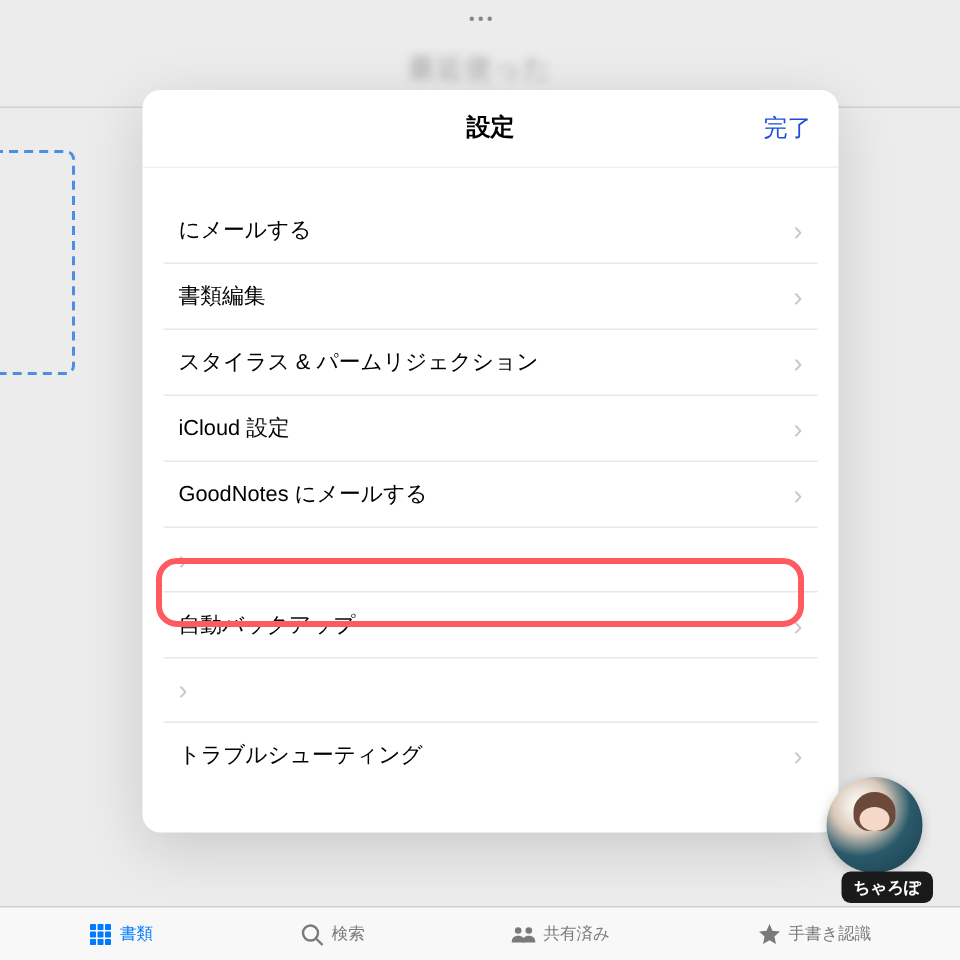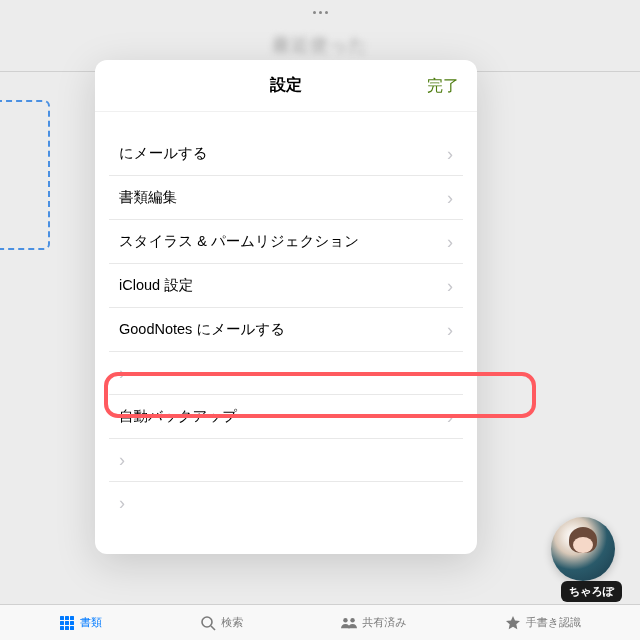--- a/index.html
+++ b/index.html
@@ -46,21 +46,21 @@
       top: 100px;
       width: 60px;
       height: 150px;
       border: 2px dashed #4a90e2;
       border-radius: 6px;
     }
     .modal {
       position: absolute;
       left: 95px;
       top: 60px;
-      width: 382px;
+      width: 464px;
       background: #fff;
       border-radius: 12px;
       box-shadow: 0 10px 40px rgba(0,0,0,0.15);
     }
     .modal-header {
       position: relative;
       height: 52px;
       display: flex;
       align-items: center;
       justify-content: center;
@@ -69,21 +69,21 @@
     .modal-title {
       font-size: 16px;
       font-weight: 600;
       color: #000;
     }
     .done-btn {
       position: absolute;
       right: 18px;
       top: 50%;
       transform: translateY(-50%);
-      color: #4d7c0f;
+      color: #1d4ed8;
       font-size: 16px;
       font-weight: 400;
       background: none;
       border: none;
       cursor: pointer;
     }
     .settings-list {
       padding: 20px 14px 30px 14px;
     }
     .settings-group {
@@ -249,20 +249,21 @@
         <span class="chevron">›</span>
       </div>
       <div class="settings-row">
         <span class="row-label">自動バックアップ</span>
         <span class="chevron">›</span>
       </div>
       <div class="settings-row">
         <span class="chevron">›</span>
       </div>
       <div class="settings-row">
+        <span class="row-label">トラブルシューティング</span>
         <span class="chevron">›</span>
       </div>
     </div>
   </div>
 </div>
 
 <div class="highlight-ring"></div>
 
 <div class="avatar-badge">
   <div class="avatar"></div>

